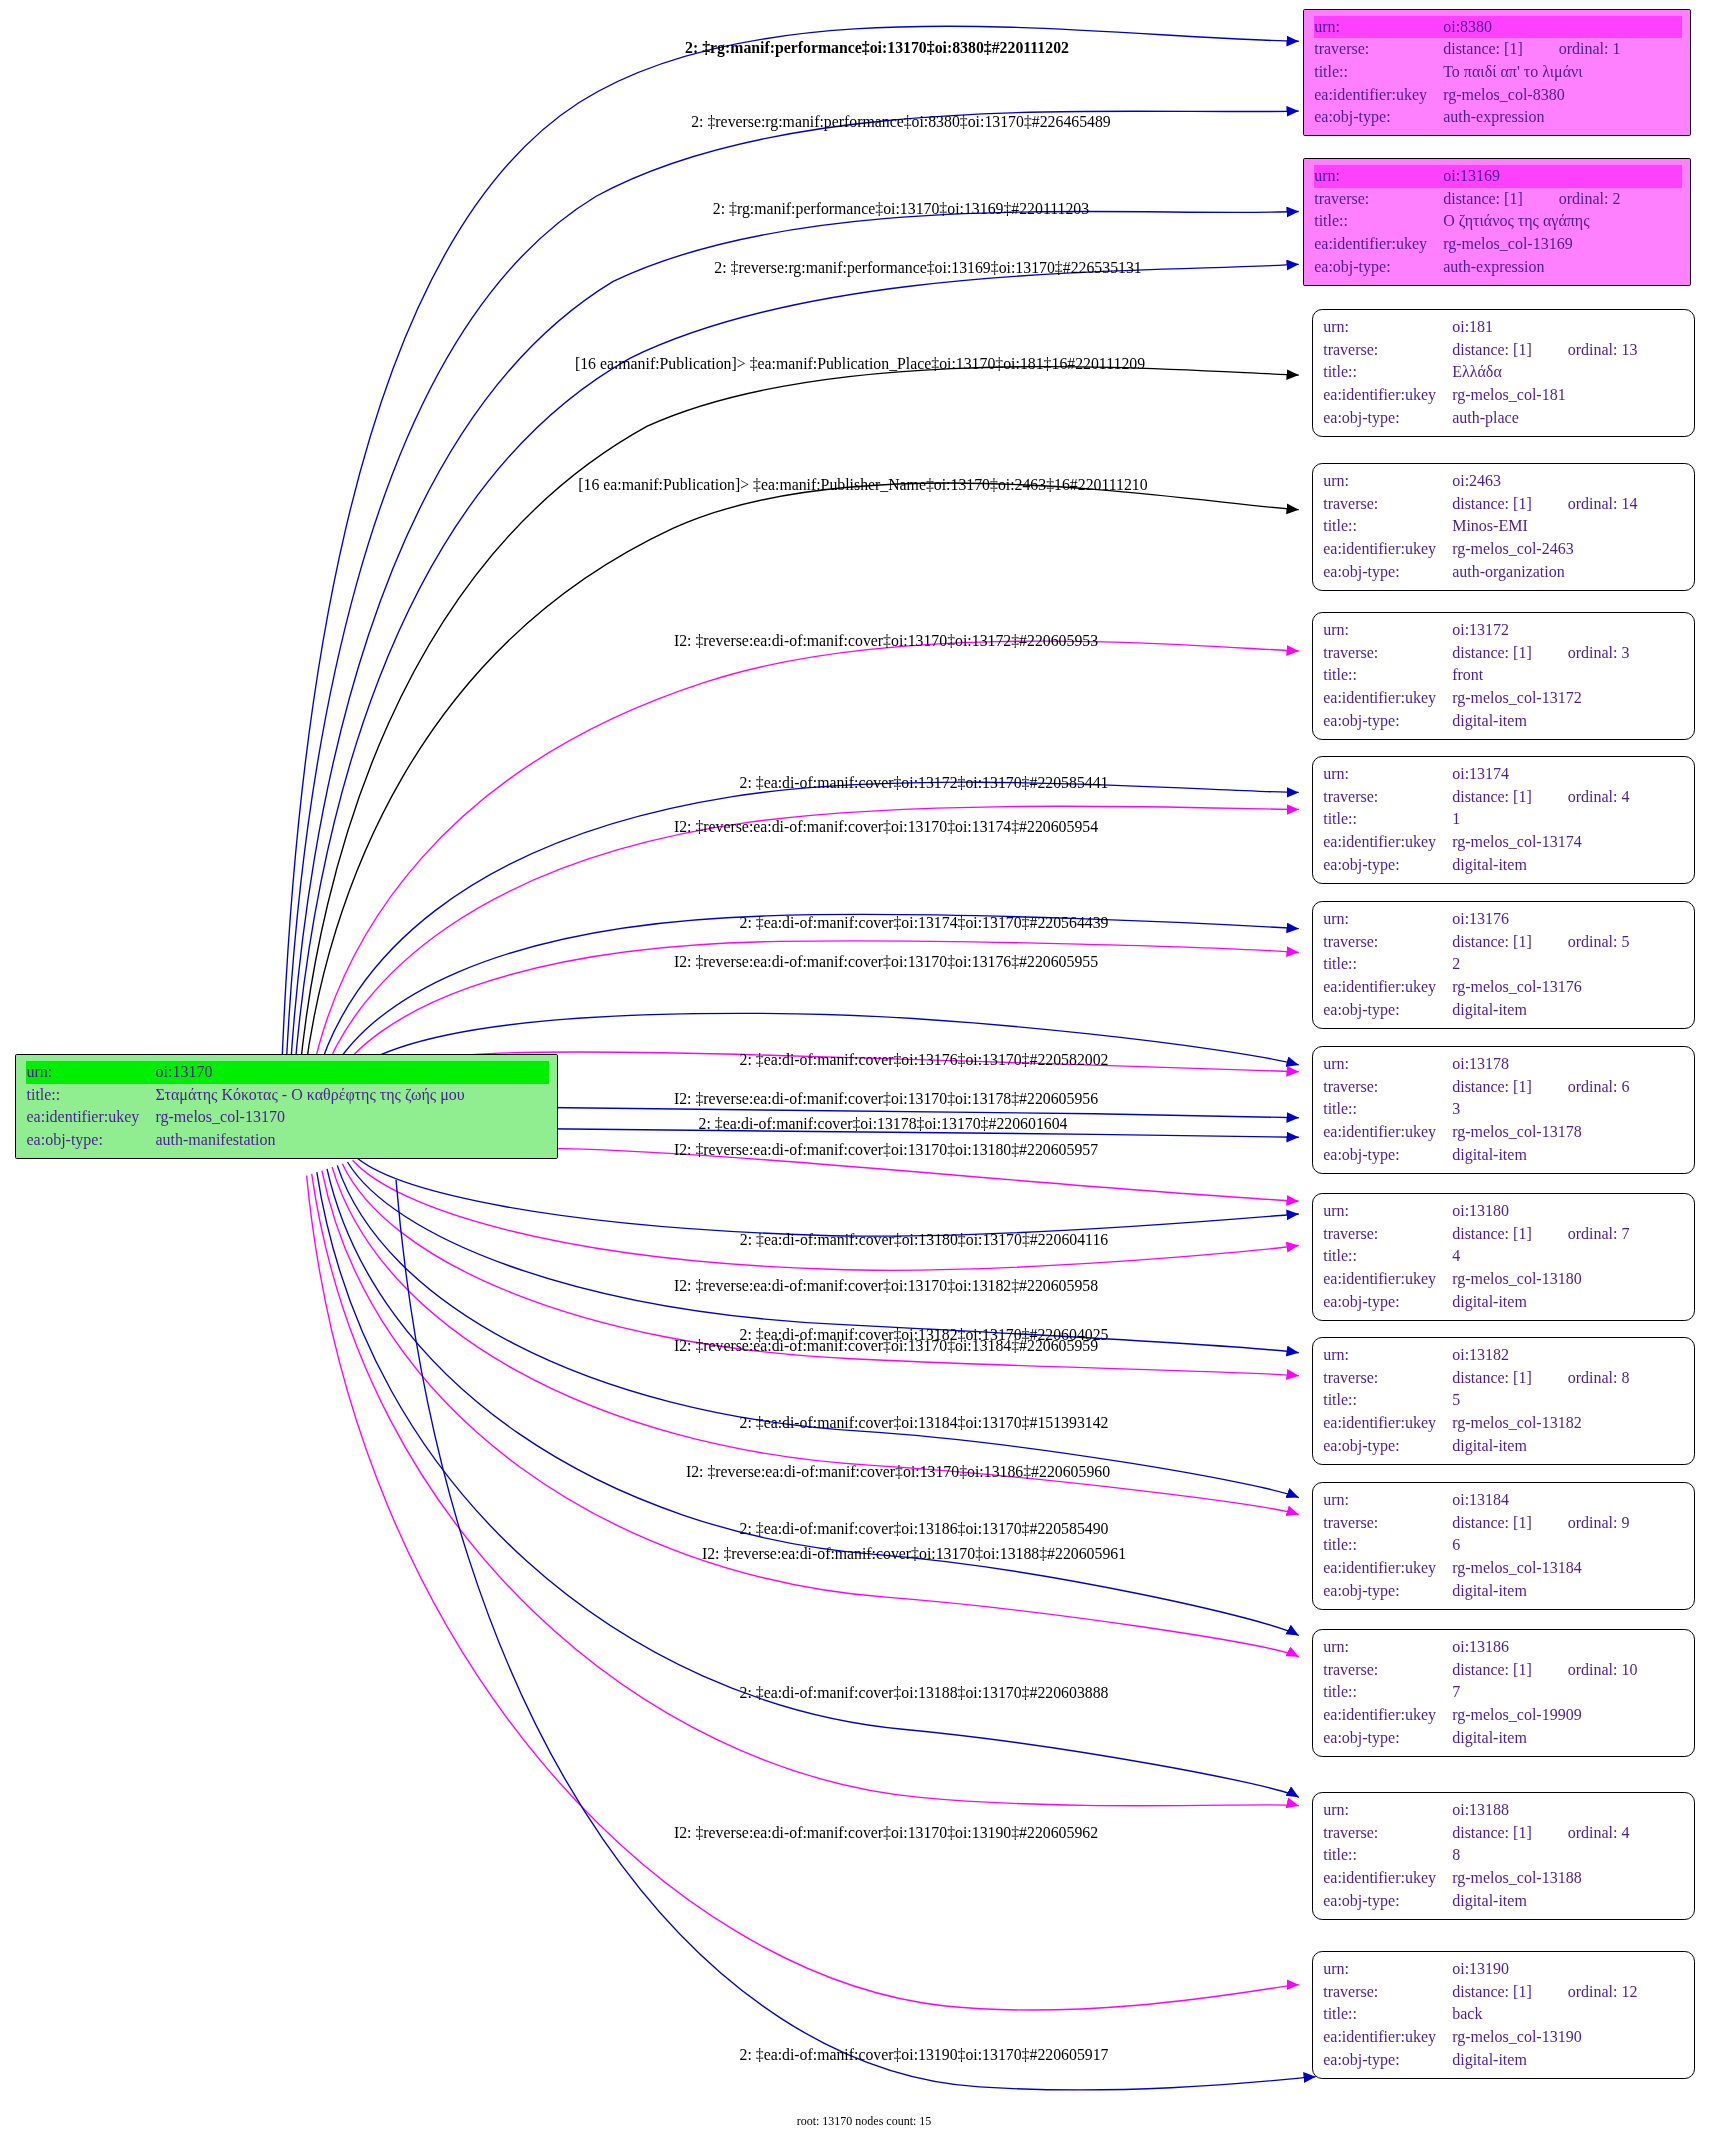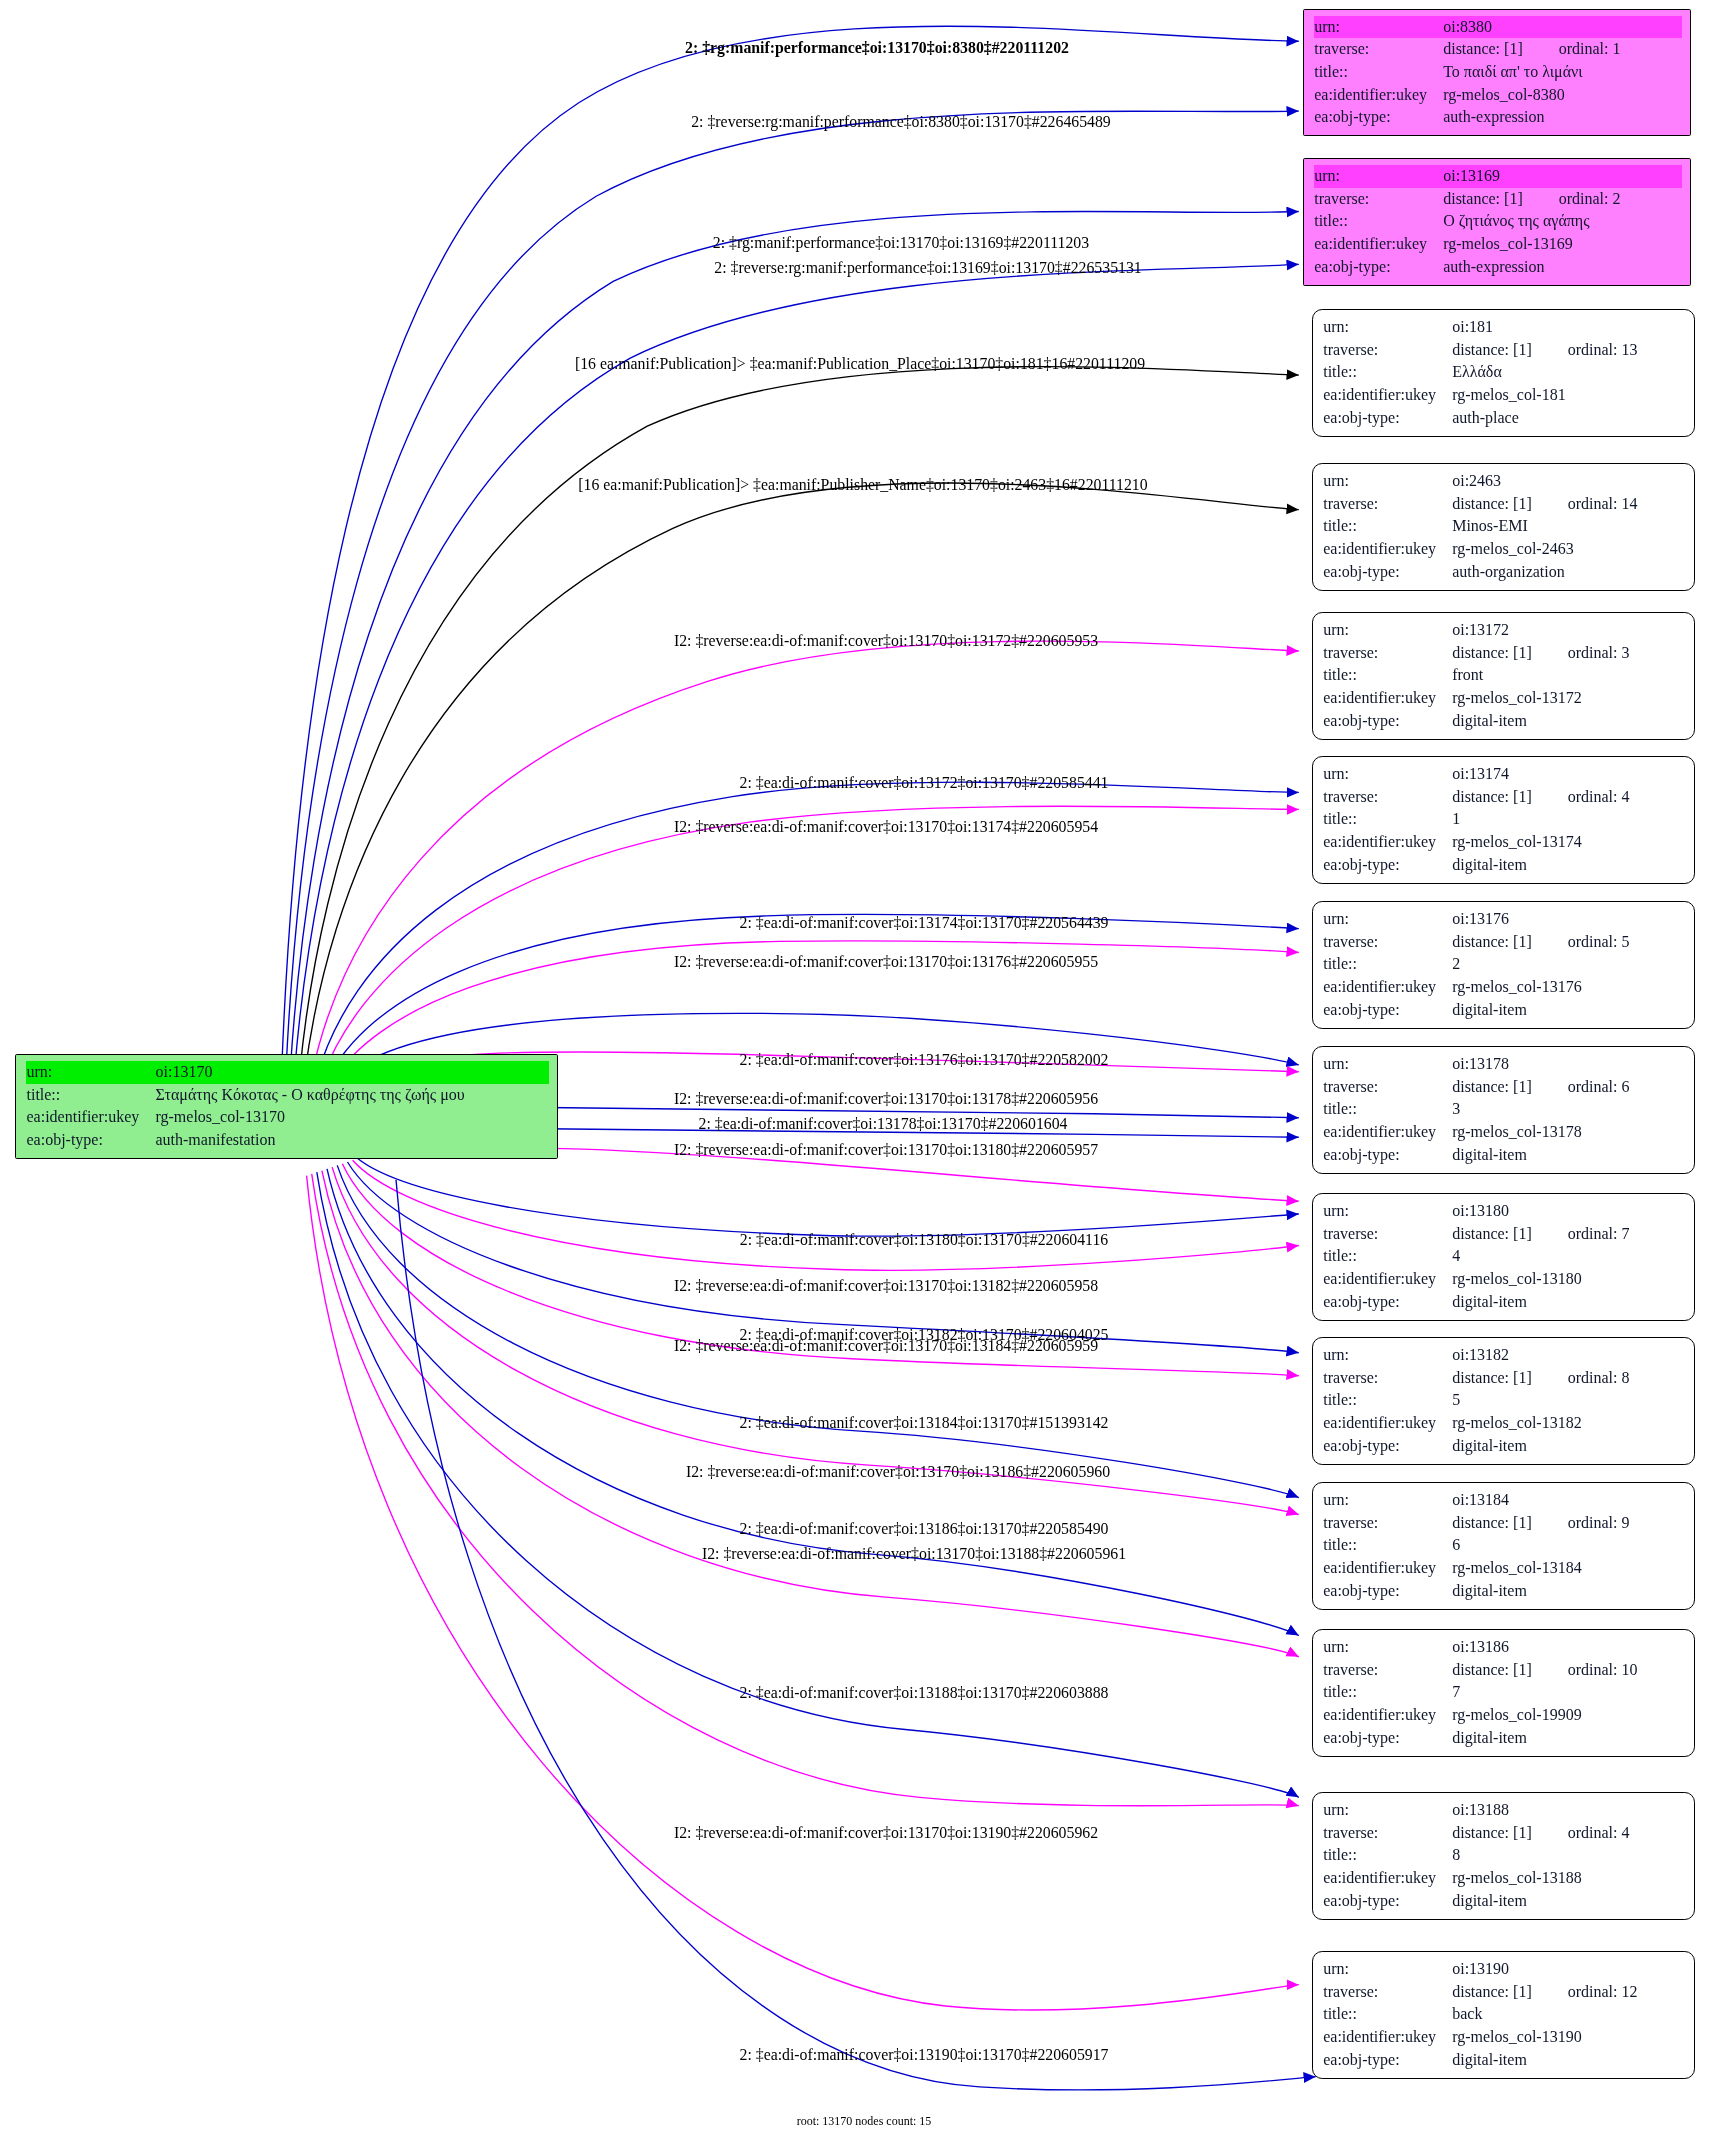--- a/index.html
+++ b/index.html
@@ -29,21 +29,21 @@
   }
   .node {
     position: absolute;
     box-sizing: border-box;
     border: 1.1px solid #000000;
     border-radius: 10.2px;
     background: #ffffff;
     padding: 6px 8.5px 6px 10.2px;
     font-size: 16px;
     line-height: 1.42;
-    color: #0f172a;
+    color: #4c1d95;
     white-space: nowrap;
   }
   .node.root {
     background: #90ee90;
     border-radius: 1.7px;
     border: 1.1px solid #000000;
   }
   .node.magenta {
     background: #ff80ff;
     border-radius: 1.7px;
@@ -496,21 +496,21 @@
         <span class="v">rg-melos_col-13190</span>
       </div>
     <div class="row">
         <span class="k">ea:obj-type:</span>
         <span class="v">digital-item</span>
       </div>
   </div>
 
   <div class="edge-label" style="left:877px; top:48px;font-weight:bold;">2: ‡rg:manif:performance‡oi:13170‡oi:8380‡#220111202</div>
   <div class="edge-label" style="left:901px; top:122px;">2: ‡reverse:rg:manif:performance‡oi:8380‡oi:13170‡#226465489</div>
-  <div class="edge-label" style="left:901px; top:209px;margin-top:34px;">2: ‡rg:manif:performance‡oi:13170‡oi:13169‡#220111203</div>
+  <div class="edge-label" style="left:901px; top:209px;">2: ‡rg:manif:performance‡oi:13170‡oi:13169‡#220111203</div>
   <div class="edge-label" style="left:928px; top:268px;">2: ‡reverse:rg:manif:performance‡oi:13169‡oi:13170‡#226535131</div>
   <div class="edge-label" style="left:860px; top:364px;">[16 ea:manif:Publication]&gt; ‡ea:manif:Publication_Place‡oi:13170‡oi:181‡16#220111209</div>
   <div class="edge-label" style="left:863px; top:485px;">[16 ea:manif:Publication]&gt; ‡ea:manif:Publisher_Name‡oi:13170‡oi:2463‡16#220111210</div>
   <div class="edge-label" style="left:886px; top:641px;">I2: ‡reverse:ea:di-of:manif:cover‡oi:13170‡oi:13172‡#220605953</div>
   <div class="edge-label" style="left:924px; top:783px;">2: ‡ea:di-of:manif:cover‡oi:13172‡oi:13170‡#220585441</div>
   <div class="edge-label" style="left:886px; top:827px;">I2: ‡reverse:ea:di-of:manif:cover‡oi:13170‡oi:13174‡#220605954</div>
   <div class="edge-label" style="left:924px; top:923px;">2: ‡ea:di-of:manif:cover‡oi:13174‡oi:13170‡#220564439</div>
   <div class="edge-label" style="left:886px; top:962px;">I2: ‡reverse:ea:di-of:manif:cover‡oi:13170‡oi:13176‡#220605955</div>
   <div class="edge-label" style="left:924px; top:1060px;">2: ‡ea:di-of:manif:cover‡oi:13176‡oi:13170‡#220582002</div>
   <div class="edge-label" style="left:886px; top:1099px;">I2: ‡reverse:ea:di-of:manif:cover‡oi:13170‡oi:13178‡#220605956</div>

